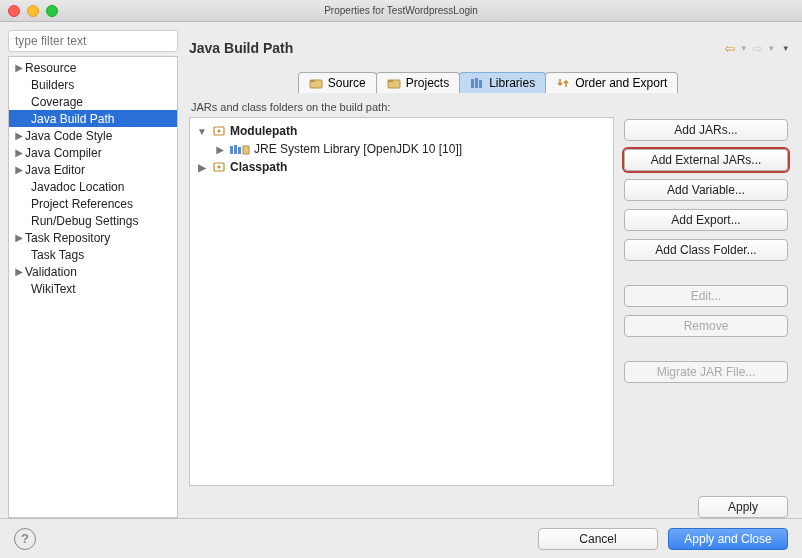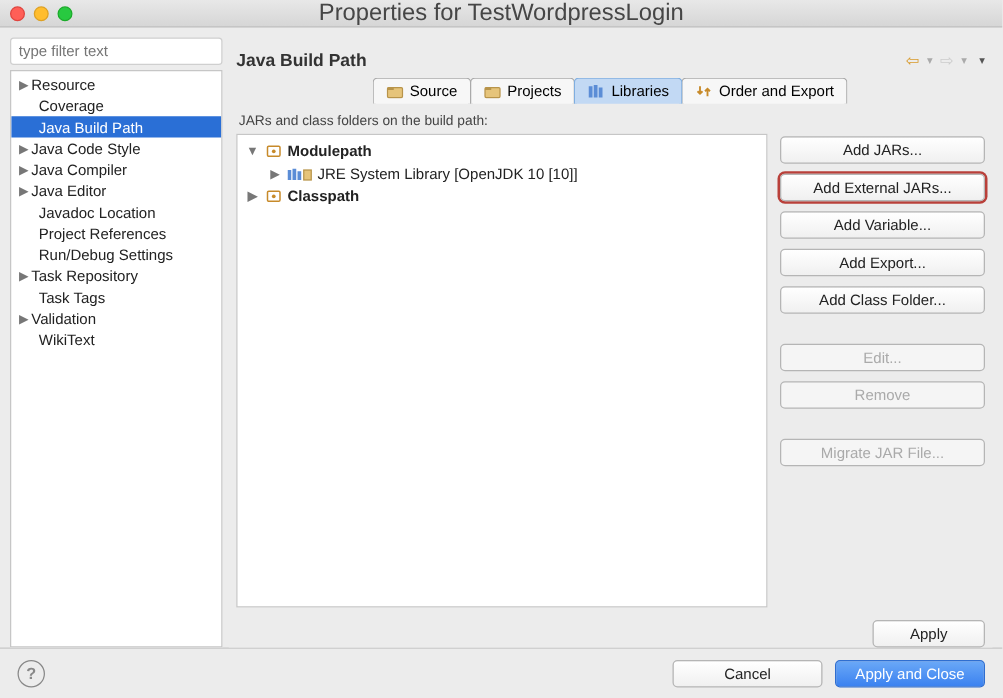--- a/index.html
+++ b/index.html
@@ -3,37 +3,37 @@
 <meta charset="utf-8">
 <style>
   * { box-sizing: border-box; margin: 0; padding: 0; font-family: -apple-system, "Helvetica Neue", Arial, sans-serif; font-size: 12px; }
   body { background: #ececec; width: 802px; height: 558px; overflow: hidden; }
   .titlebar { height: 22px; background: linear-gradient(#e8e8e8,#d6d6d6); border-bottom: 1px solid #bbb; display: flex; align-items: center; position: relative; }
   .traffic { display: flex; gap: 7px; margin-left: 8px; }
   .tl { width: 12px; height: 12px; border-radius: 50%; }
   .tl.red { background: #ff5f57; border: 1px solid #e0443e; }
   .tl.yellow { background: #ffbd2e; border: 1px solid #dea123; }
   .tl.green { background: #28c940; border: 1px solid #1aab29; }
-  .titlebar-title { position: absolute; width: 100%; text-align: center; font-size: 19px; color: #464646; pointer-events: none; font-weight: 400; }
+  .titlebar-title { position: absolute; width: 100%; text-align: center; font-size: 10px; color: #464646; pointer-events: none; font-weight: 400; }
   .content { display: flex; height: calc(100% - 62px); padding: 8px 8px 0 8px; gap: 5px; }
   .left-pane { width: 170px; display: flex; flex-direction: column; }
   .filter-input { height: 22px; border: 1px solid #cfcfcf; border-radius: 3px; padding: 0 6px; background: #fff; color: #888; margin-bottom: 4px; }
   .tree { flex: 1; background: #fff; border: 1px solid #c6c6c6; overflow: auto; padding: 2px 0; }
   .tree-row { display: flex; align-items: center; height: 17px; padding-left: 4px; cursor: default; color: #222; white-space: nowrap; }
   .tree-row.selected { background: #2a6fd6; color: #fff; }
   .tree-row .arrow { width: 12px; text-align: center; color: #777; font-size: 10px; }
   .tree-row.selected .arrow { color: #fff; }
   .tree-row.child { padding-left: 22px; }
   .tree-row.child .arrow { width: 0; }
   .right-pane { flex: 1; background: #ececec; display: flex; flex-direction: column; padding: 4px 6px 0 6px; }
   .page-header { display: flex; justify-content: space-between; align-items: center; height: 28px; }
   .page-title { font-size: 14px; font-weight: 600; color: #333; }
   .nav-arrows { display: flex; gap: 6px; align-items: center; }
   .nav-arrows span { font-size: 13px; }
-  .tabs-row { display: flex; justify-content: center; gap: 0; }
+  .tabs-row { display: flex; justify-content: center; gap: 0; margin-top: 10px; }
   .tab { border: 1px solid #aaa; border-bottom: none; border-radius: 4px 4px 0 0; padding: 3px 10px; background: #f7f7f7; display: flex; align-items: center; gap: 5px; cursor: default; margin-left: -1px; }
   .tab.active { background: #c2d9f4; border-color: #7faee0; position: relative; z-index: 2; }
   .tab-icon { width: 14px; height: 12px; display: inline-flex; }
   .section-label { font-size: 11px; color: #444; margin: 8px 0 4px 2px; }
   .mid-row { display: flex; gap: 10px; flex: 1; }
   .tree-panel { flex: 1; background: #fff; border: 1px solid #c6c6c6; padding: 4px 0; overflow: auto; }
   .tp-row { display: flex; align-items: center; height: 18px; padding-left: 6px; gap: 4px; font-size: 12px; color: #222; }
   .tp-row.bold { font-weight: 600; }
   .tp-row .toggle { width: 12px; text-align: center; color: #777; font-size: 10px; }
   .buttons-col { width: 164px; display: flex; flex-direction: column; gap: 8px; padding-top: 2px; }
@@ -60,20 +60,24 @@
   <div class="titlebar-title">Properties for TestWordpressLogin</div>
 </div>
 
 <div class="content">
   <div class="left-pane">
     <input class="filter-input" placeholder="type filter text" style="">
     <div class="tree" id="sidebar-tree">
         <div class="tree-row">
           <span class="arrow">▶</span>
           <span>Resource</span>
+        </div>
+        <div class="tree-row child">
+          <span class="arrow"></span>
+          <span>Builders</span>
         </div>
         <div class="tree-row child">
           <span class="arrow"></span>
           <span>Coverage</span>
         </div>
         <div class="tree-row selected child">
           <span class="arrow"></span>
           <span>Java Build Path</span>
         </div>
         <div class="tree-row">

